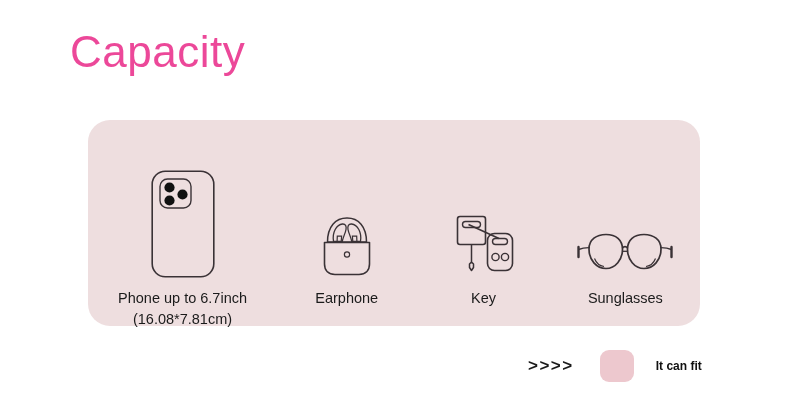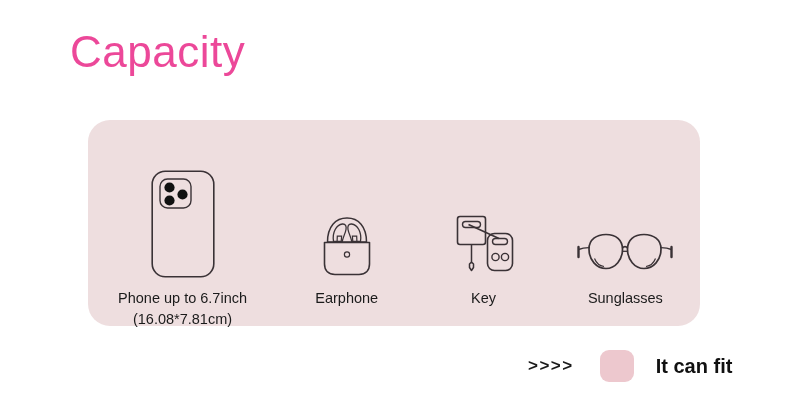--- a/index.html
+++ b/index.html
@@ -105,21 +105,21 @@
   }
   .legend-swatch {
     width: 34px;
     height: 32px;
     border-radius: 9px;
     background: #EDC8CE;
     margin-left: 26px;
   }
   .legend-label {
     margin-left: 22px;
-    font-size: 20px;
+    font-size: 12px;
     font-weight: 700;
     color: #111111;
     font-family: "Liberation Sans", sans-serif;
   }
 
   svg { display: block; }
 </style>
 </head>
 <body>
 

